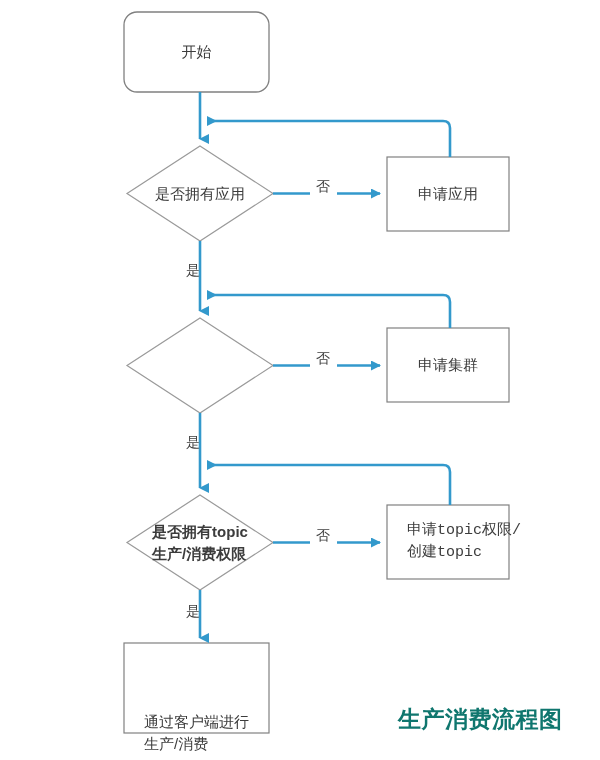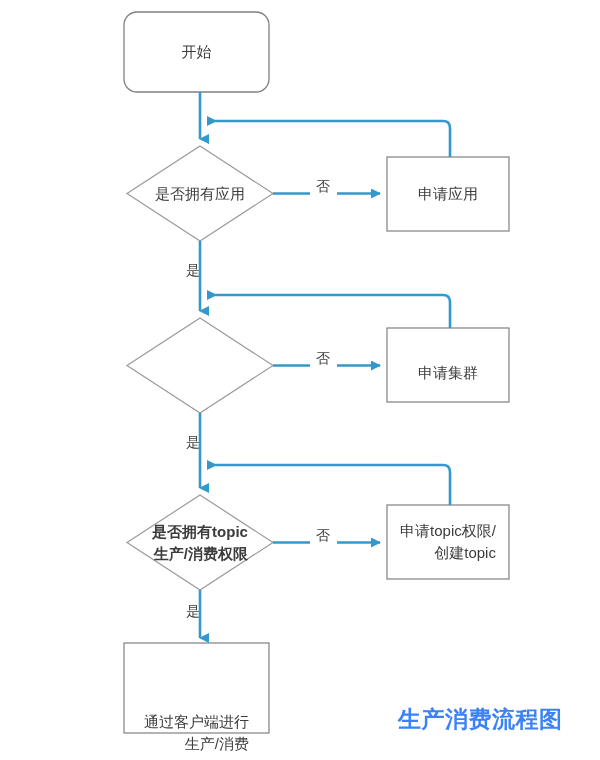--- a/index.html
+++ b/index.html
@@ -25,40 +25,40 @@
     position: absolute;
     left: 0; top: 0;
     width: 600px;
     height: 760px;
   }
   .node-text {
     position: absolute;
     display: flex;
     align-items: center;
     justify-content: center;
-    text-align: right;
+    text-align: left;
     font-size: 15px;
     line-height: 22px;
     color: #3c3c3c;
     white-space: pre-line;
     pointer-events: none;
   }
   .edge-label {
     position: absolute;
     font-size: 14px;
     line-height: 16px;
     color: #3c3c3c;
     text-align: center;
     white-space: nowrap;
   }
   .diagram-title {
     position: absolute;
     font-size: 23px;
     font-weight: bold;
-    color: #3b82f6;
+    color: #0f766e;
     letter-spacing: 0.5px;
     white-space: nowrap;
   }
 </style>
 </head>
 <body>
 
 <div id="flow-root">
 
   <svg class="layer" viewBox="0 0 600 760">
@@ -114,26 +114,26 @@
     <path d="M200,590 L200,638" fill="none" stroke="#3399cc" stroke-width="2.6" marker-end="url(#arrow-down)"></path>
   </svg>
 
   <div class="node-text" style="left:124px; top:12px; width:145px; height:80px;">开始</div>
 
   <div class="node-text" style="left:387px; top:157px; width:122px; height:74px;">申请应用</div>
 
   <div class="node-text" style="left:127px; top:146px; width:146px; height:95px;">是否拥有应用</div>
 
 
-  <div class="node-text" style="left:387px; top:328px; width:122px; height:74px;margin-top:8px;">申请集群</div>
+  <div class="node-text" style="left:387px; top:328px; width:122px; height:74px;">申请集群</div>
 
   <div class="node-text" style="left:117px; top:495px; width:166px; height:95px;font-weight:bold;">是否拥有topic
 生产/消费权限</div>
 
-  <div class="node-text" style="left:383px; top:505px; width:130px; height:74px;">申请topic权限/
+  <div class="node-text" style="left:399px; top:505px; width:130px; height:74px;font-family:Liberation Mono, monospace;">申请topic权限/
 创建topic</div>
 
   <div class="node-text" style="left:124px; top:643px; width:145px; height:90px;margin-top:45px;">通过客户端进行
 生产/消费</div>
 
   <div class="edge-label" style="left:314px; top:178px; width:18px;">否</div>
 
   <div class="edge-label" style="left:184px; top:262px; width:18px;">是</div>
 
   <div class="edge-label" style="left:314px; top:350px; width:18px;">否</div>

